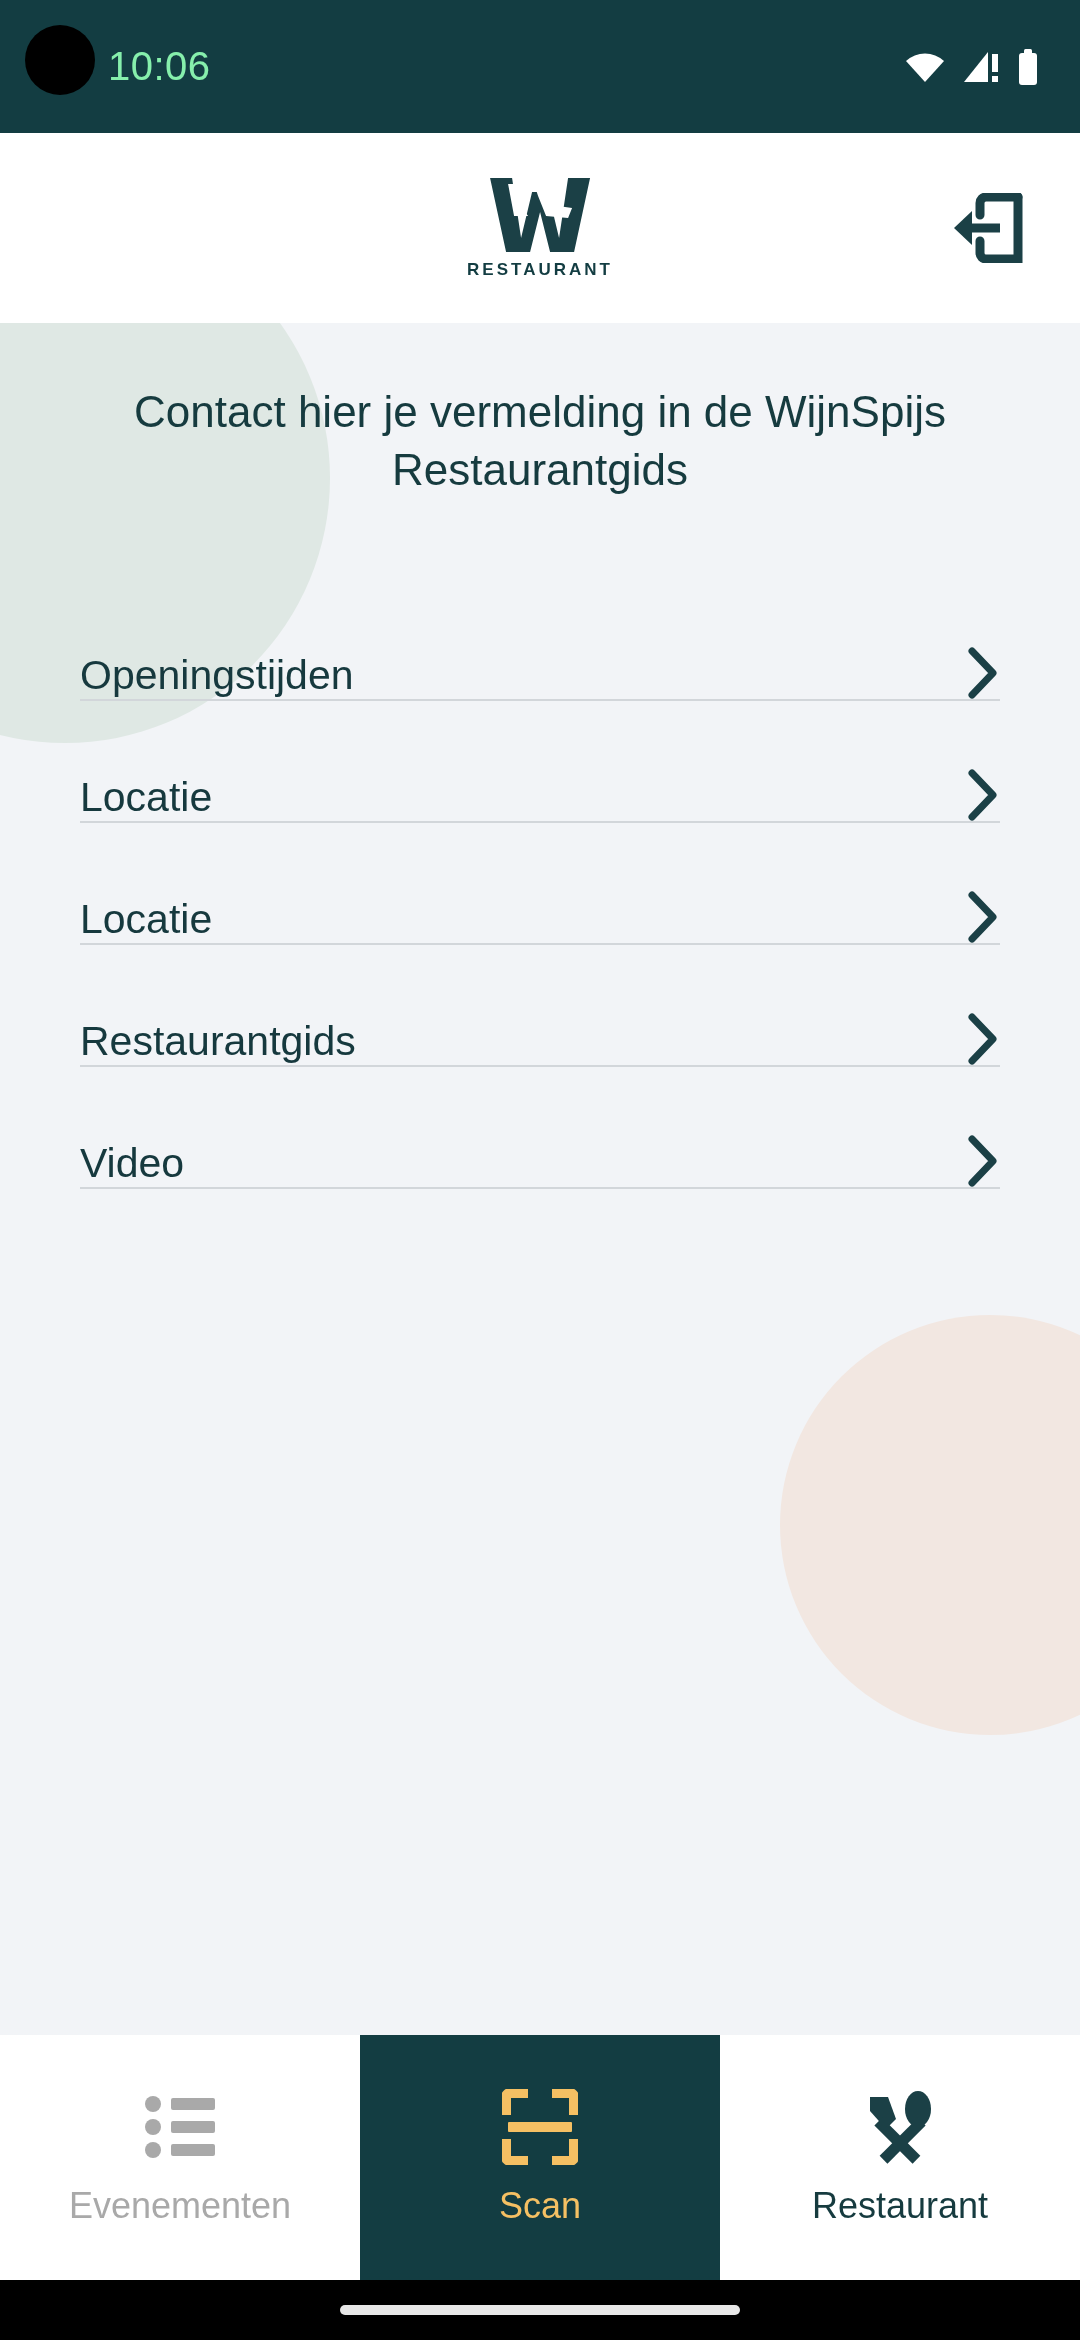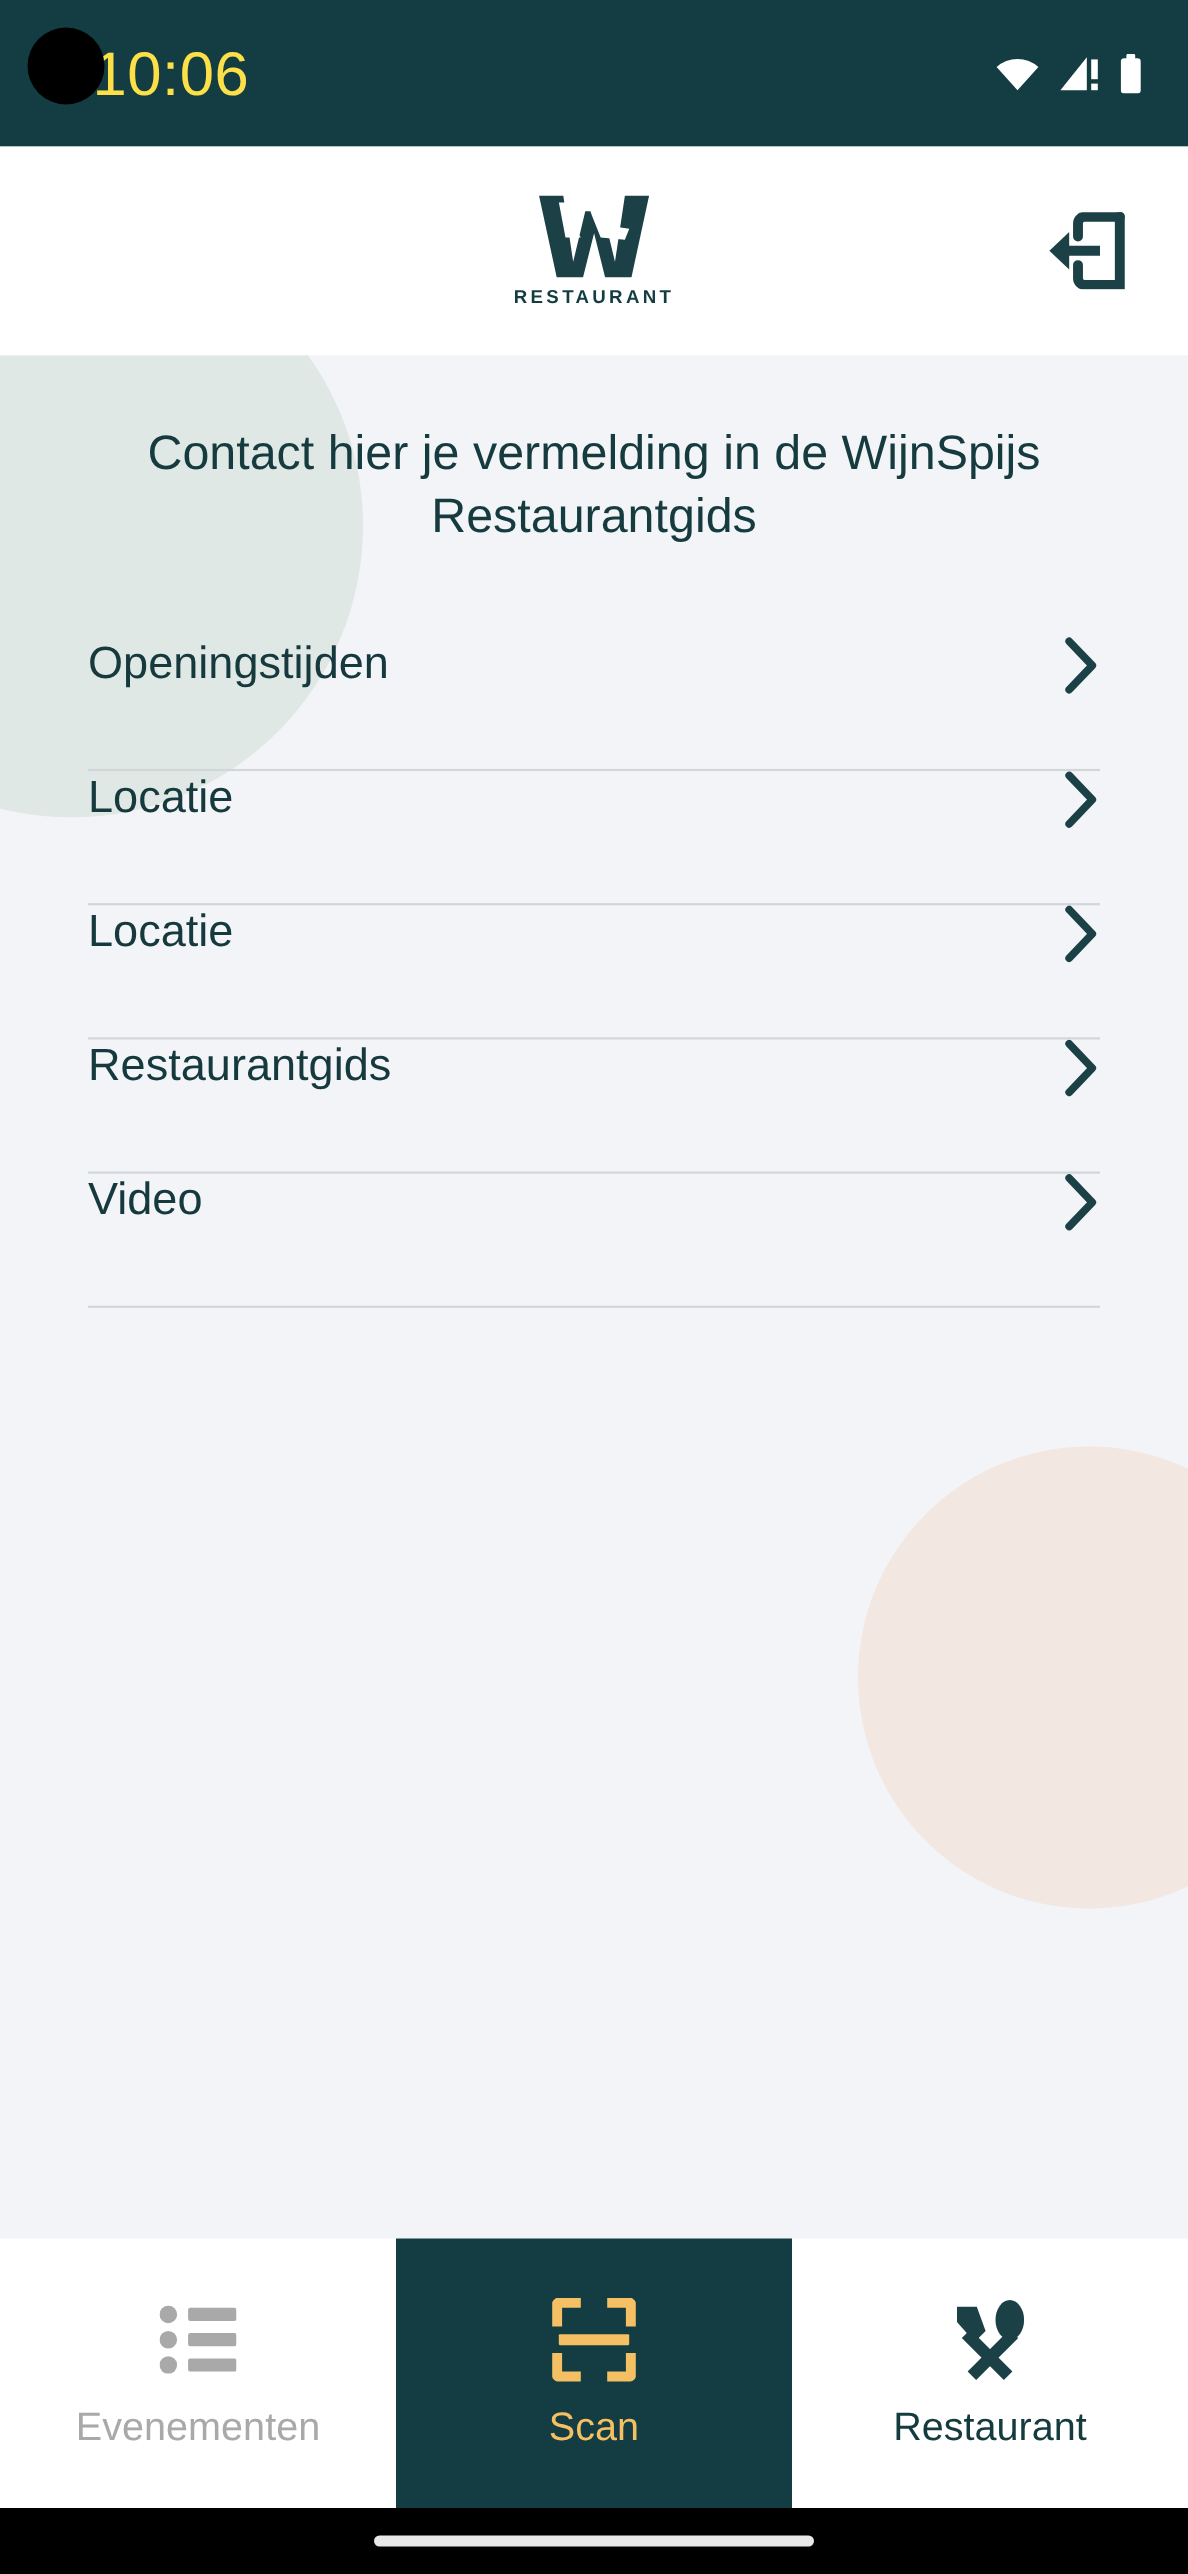--- a/index.html
+++ b/index.html
@@ -24,23 +24,23 @@
     display:flex; align-items:center;
     z-index:40;
   }
   #camera-cutout {
     position:absolute; left:25px; top:25px;
     width:70px; height:70px;
     border-radius:50%;
     background:#000;
   }
   #status-time {
-    margin-left:84px;
-    color:#fde047;
-    font-size:56px;
+    margin-left:108px;
+    color:#86efac;
+    font-size:40px;
     letter-spacing:.5px;
     font-family:"Liberation Sans", sans-serif;
   }
   #status-icons {
     margin-left:auto; margin-right:40px;
     display:flex; align-items:center; gap:16px;
   }
   .sb-ic { display:block; }
 
   
@@ -102,21 +102,21 @@
     line-height:1.32;
     color:#163b3f;
     font-weight:normal;
     font-family:"Liberation Sans", sans-serif;
   }
 
   #menu-list { margin-top:80px; padding:0 80px; }
   .menu-row {
     position:relative;
     height:120px;
-    display:flex; align-items:flex-start;
+    display:flex; align-items:flex-end;
     cursor:pointer;
   }
   .menu-label {
     font-size:41px;
     color:#16393e;
     font-family:"Liberation Sans", sans-serif;
   }
   .menu-chev { margin-left:auto; display:flex; align-items:center; }
   .menu-div {
     height:2px;

